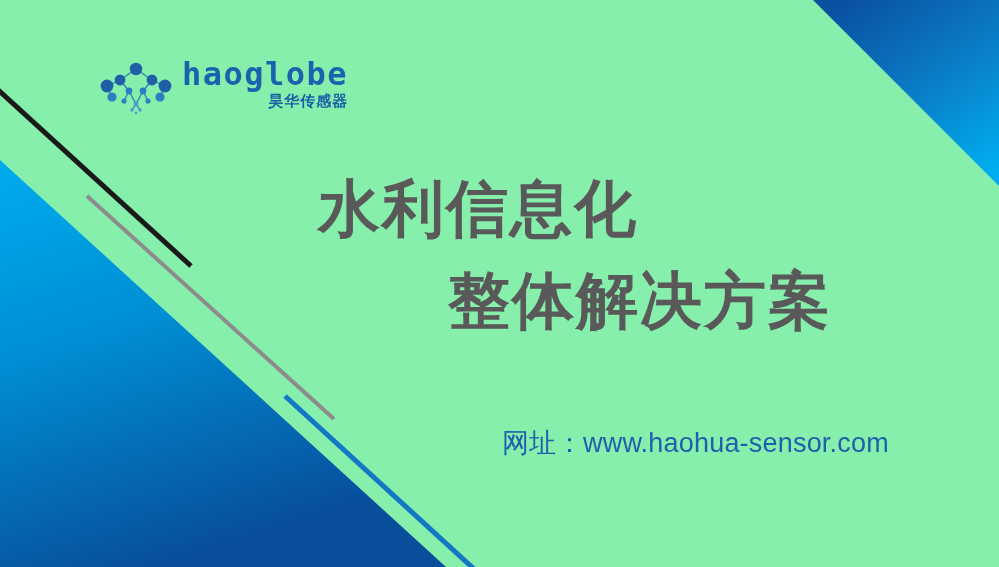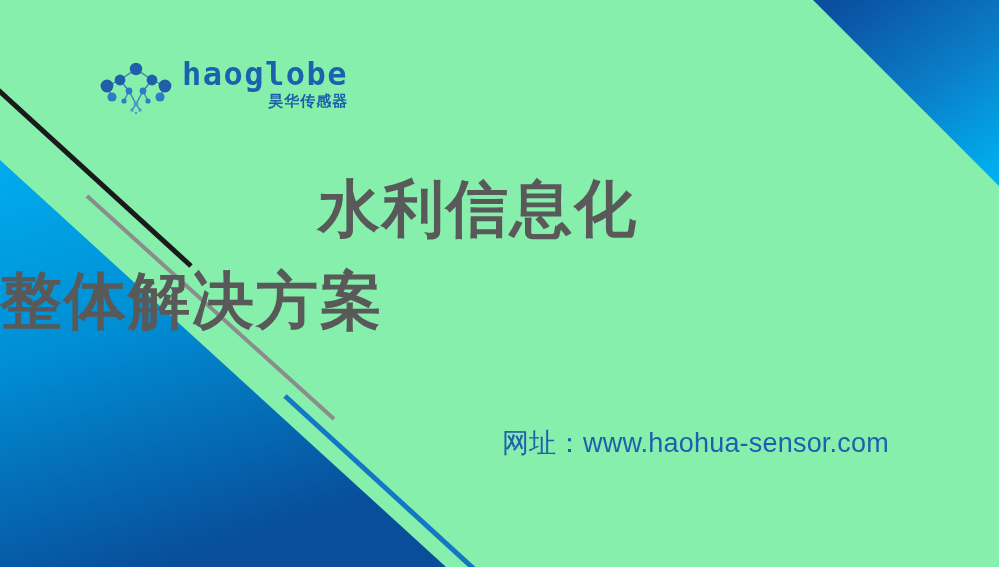--- a/index.html
+++ b/index.html
@@ -75,21 +75,21 @@
   .title-line {
     font-family: "DejaVu Sans", sans-serif;
     font-weight: bold;
     font-size: 62px;
     line-height: 92px;
     color: #595959;
     letter-spacing: 2px;
     white-space: nowrap;
   }
   #title-line-1 { padding-left: 318px; }
-  #title-line-2 { }
+  #title-line-2 { padding-left: 448px; }
 
   
   #url-line {
     position: absolute;
     left: 456px;
     top: 423px;
     font-size: 28px;
     color: #1f5fad;
     white-space: nowrap;
     line-height: 40px;

